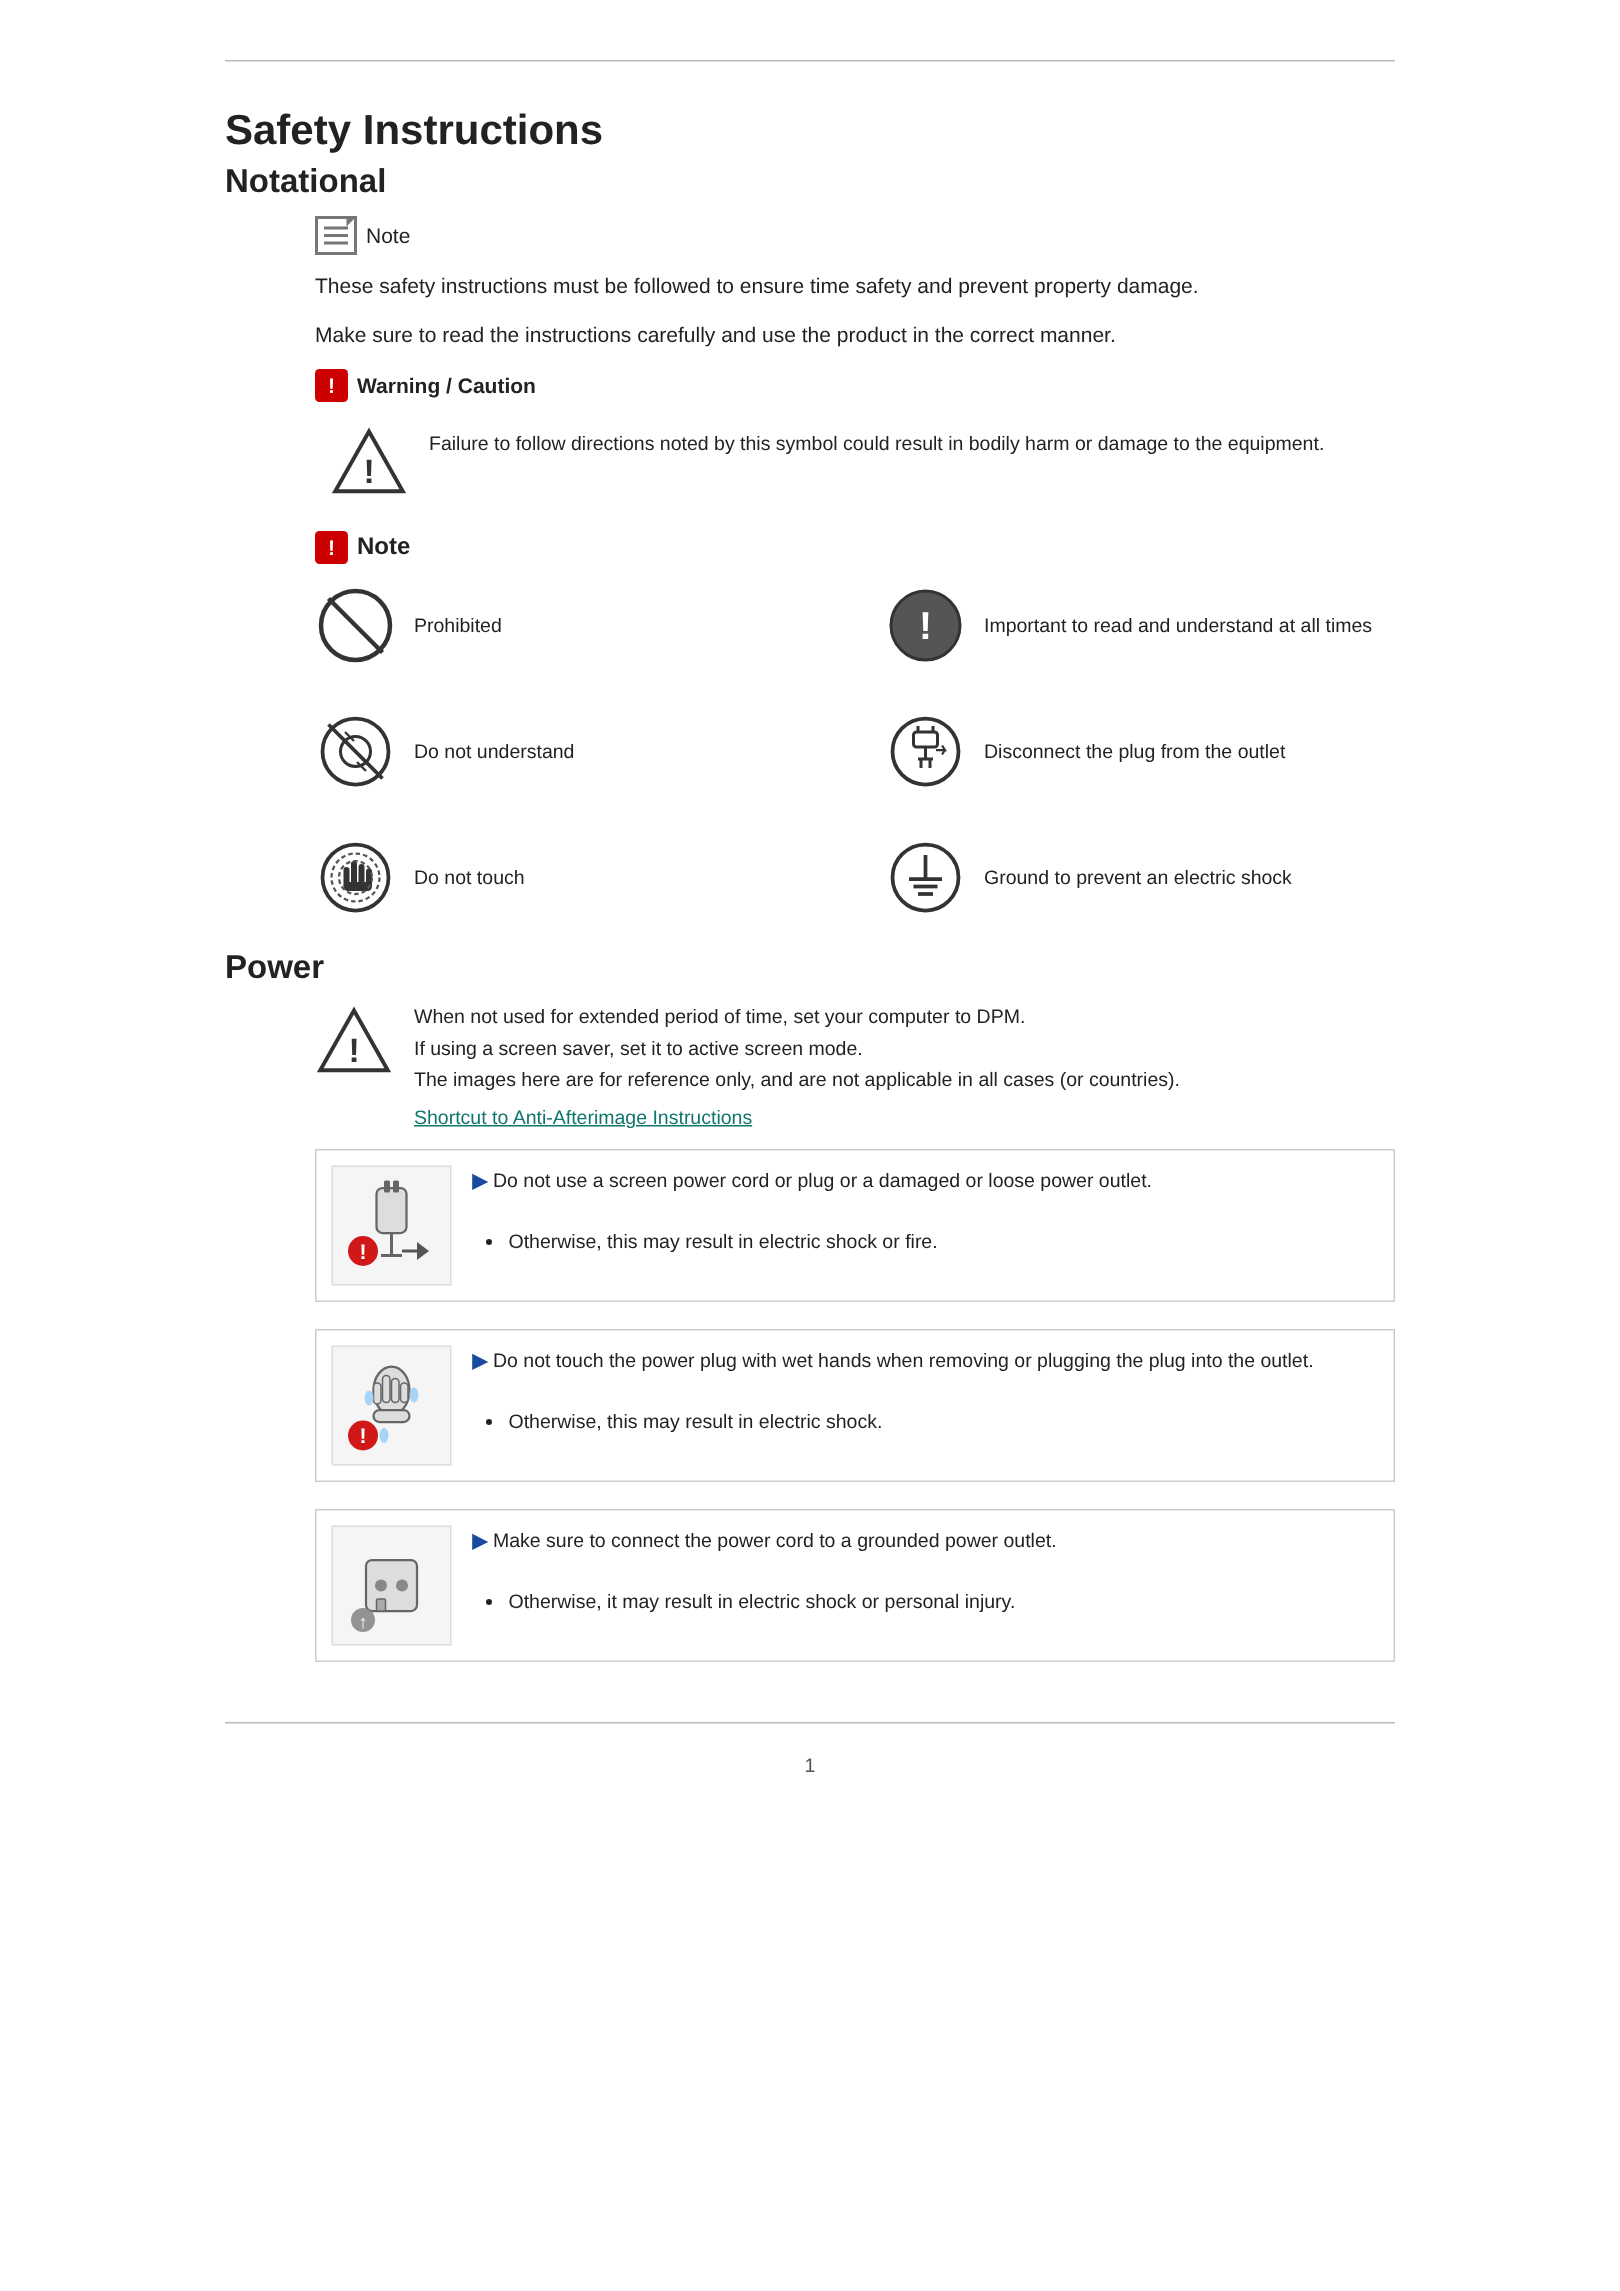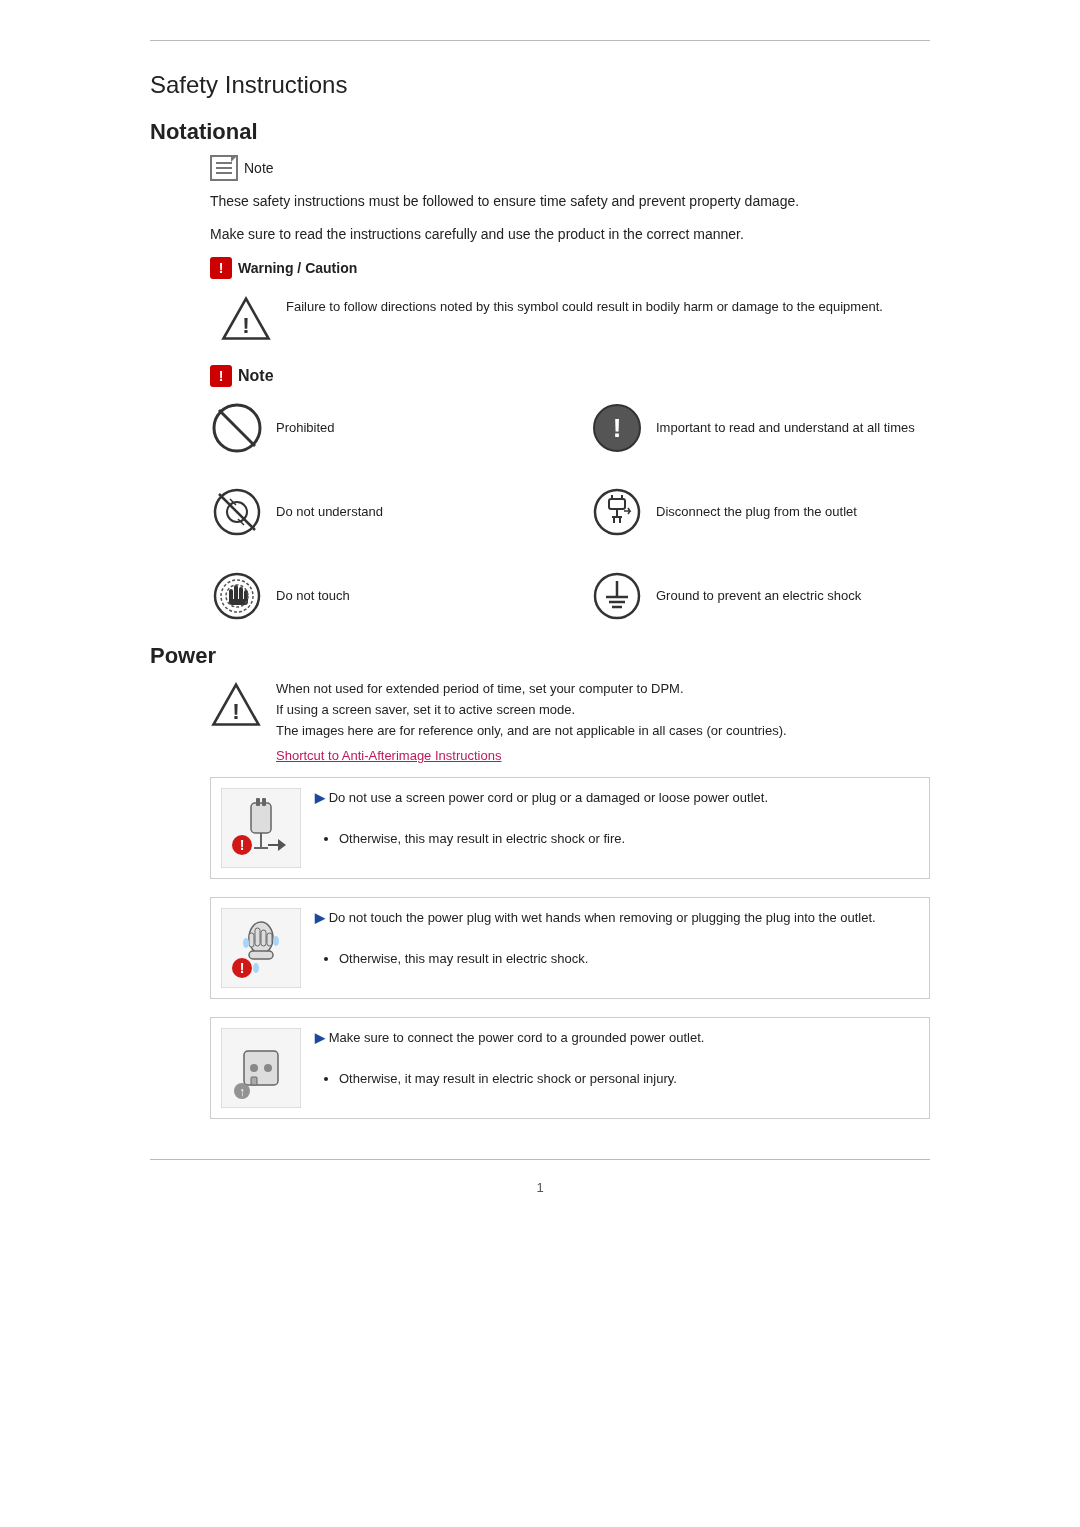--- a/index.html
+++ b/index.html
@@ -21,23 +21,23 @@
       border: none;
       border-top: 1px solid #bbb;
       margin-bottom: 30px;
     }
     hr.bottom-line {
       border: none;
       border-top: 1px solid #bbb;
       margin-top: 40px;
     }
     h1.page-title {
-      font-size: 24px;
-      font-weight: normal;
-      margin-bottom: 20px;
+      font-size: 28px;
+      font-weight: bold;
+      margin-bottom: 5px;
     }
     h2.section-heading {
       font-size: 22px;
       font-weight: bold;
       margin-bottom: 10px;
     }
     .indent {
       margin-left: 60px;
     }
     .note-icon-row {
@@ -122,21 +122,21 @@
       display: flex;
       align-items: flex-start;
       gap: 14px;
       margin-bottom: 14px;
     }
     .power-warning-text {
       font-size: 13px;
       line-height: 1.6;
     }
     .shortcut-link {
-      color: #be185d;
+      color: #0f766e;
       text-decoration: underline;
       font-size: 13px;
     }
     .power-item-block {
       display: flex;
       align-items: flex-start;
       gap: 14px;
       margin-bottom: 18px;
       border: 1px solid #ccc;
       padding: 10px 10px 10px 10px;

